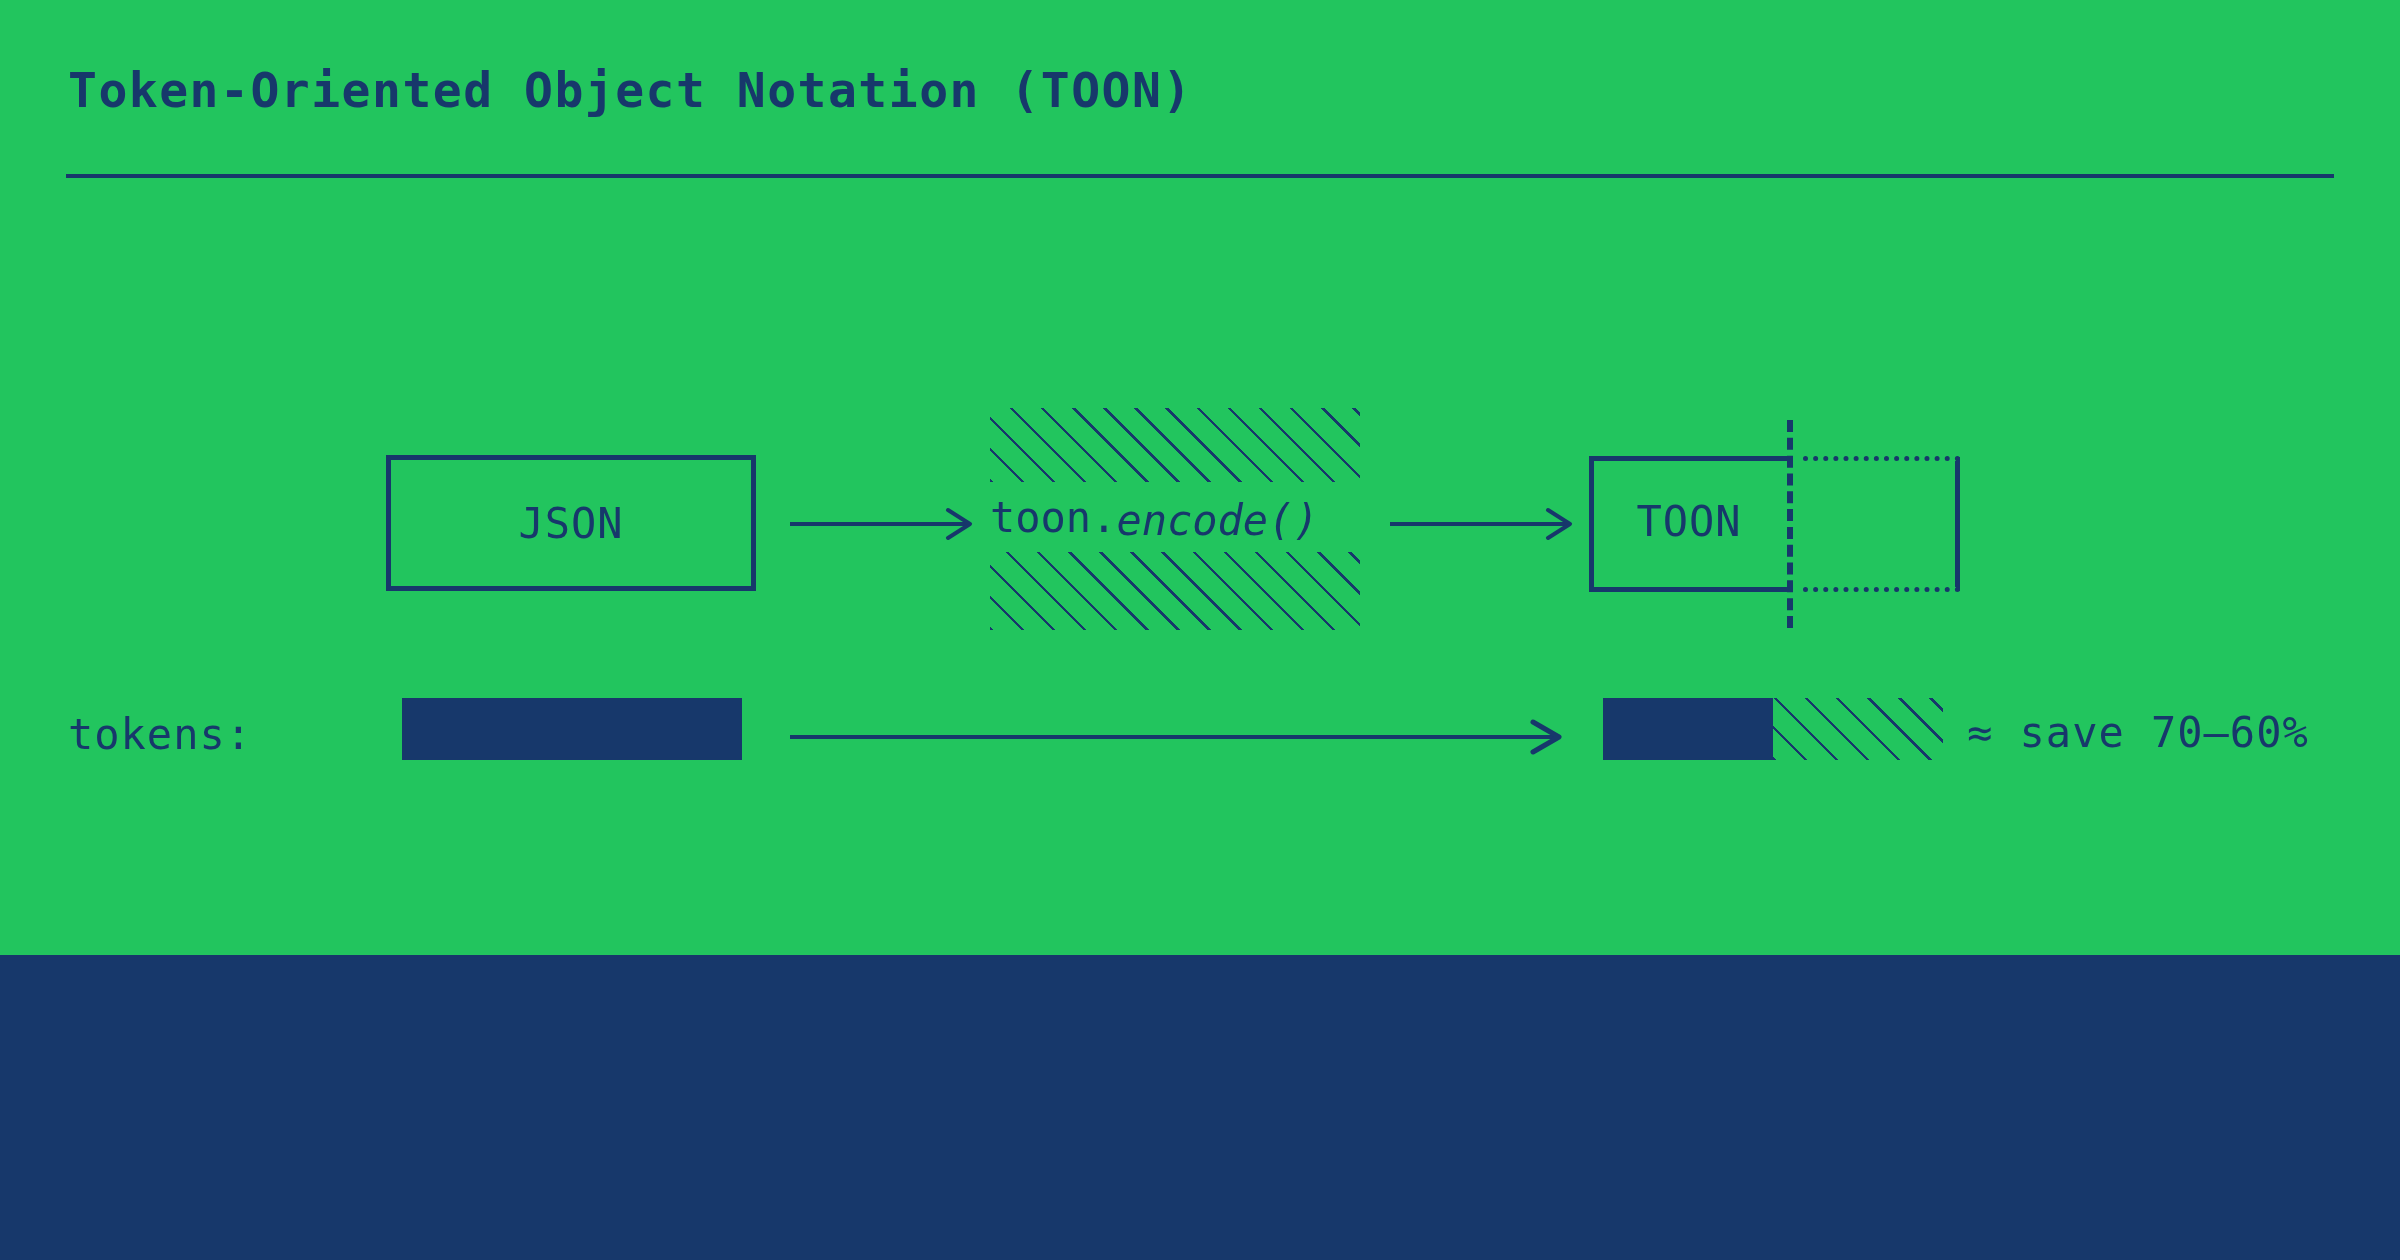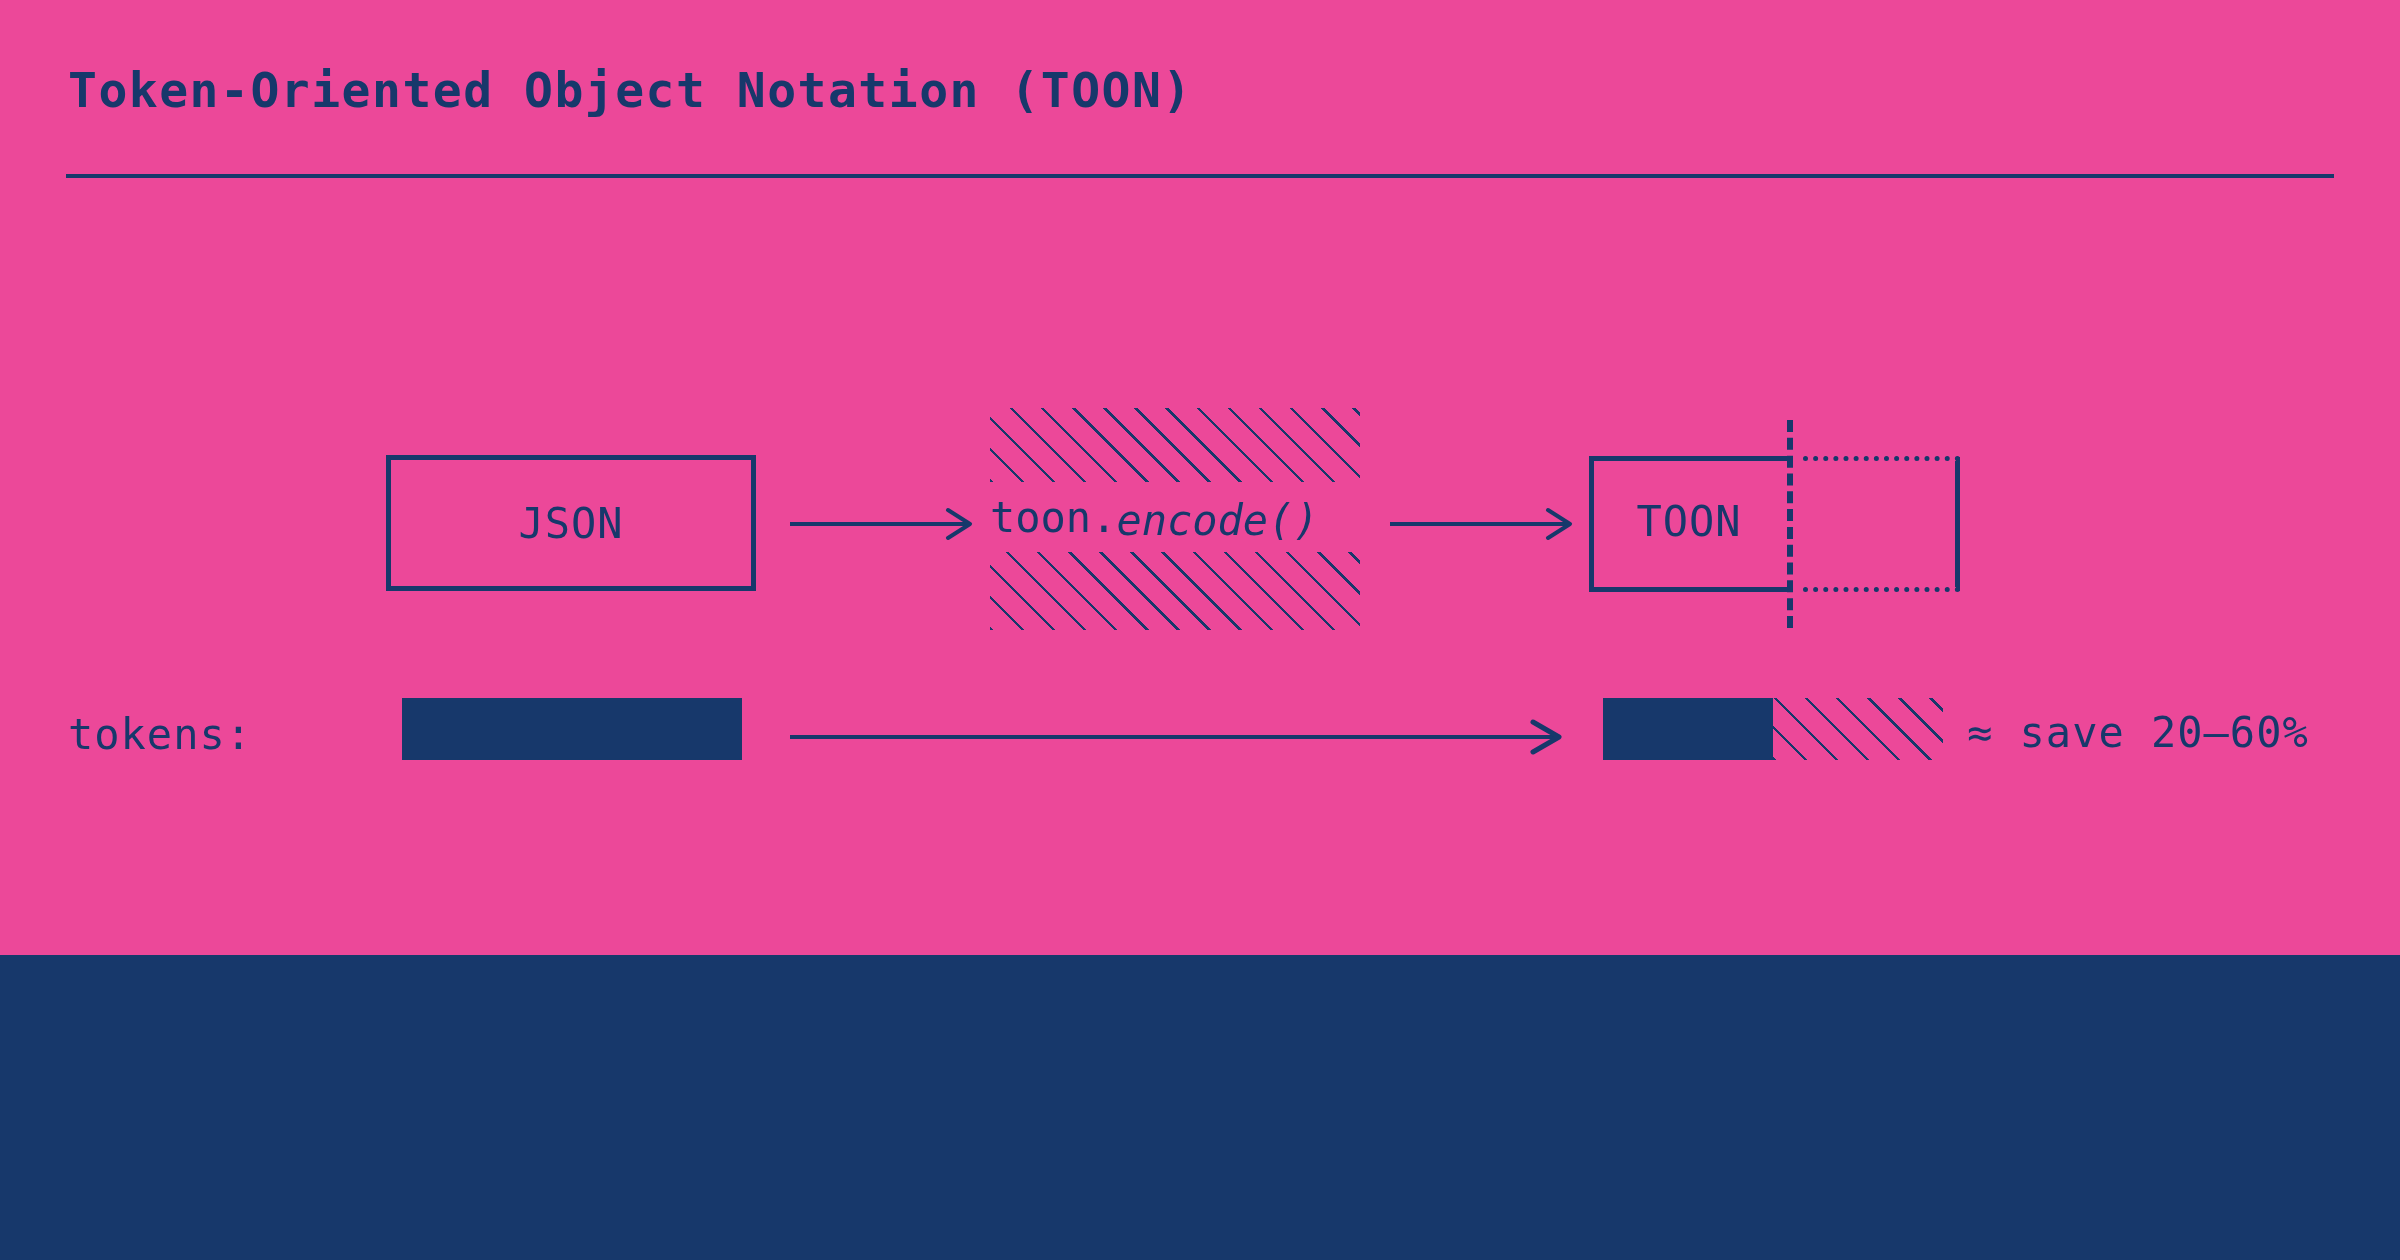--- a/index.html
+++ b/index.html
@@ -14,21 +14,21 @@
     font-family: "DejaVu Sans Mono", "Liberation Mono", monospace;
     overflow: hidden;
     position: relative;
   }
 
   
   #page {
     position: relative;
     width: 2400px;
     height: 1260px;
-    background: #ec4899;
+    background: #22c55e;
   }
 
   
   #header {
     position: absolute;
     left: 0; top: 0;
     width: 2400px;
     height: 190px;
   }
   #page-title {
@@ -294,21 +294,21 @@
     <div class="arrow-line" id="arrow3"></div>
     <div class="arrow-head" id="arrow3-head">
       <svg width="34" height="36" viewBox="0 0 34 36" aria-hidden="true">
         <path d="M3 3 L29 18 L3 33" fill="none" stroke="#17386b" stroke-width="5" stroke-linecap="round" stroke-linejoin="round"></path>
       </svg>
     </div>
 
     <div id="tokens-bar-toon-solid"></div>
     <div id="tokens-bar-toon-hatch"></div>
 
-    <div id="savings-note">≈ save 20–60%</div>
+    <div id="savings-note">≈ save 70–60%</div>
   </div>
 
   <div id="sample-panel">
     
 
     
 
     
   </div>
 

